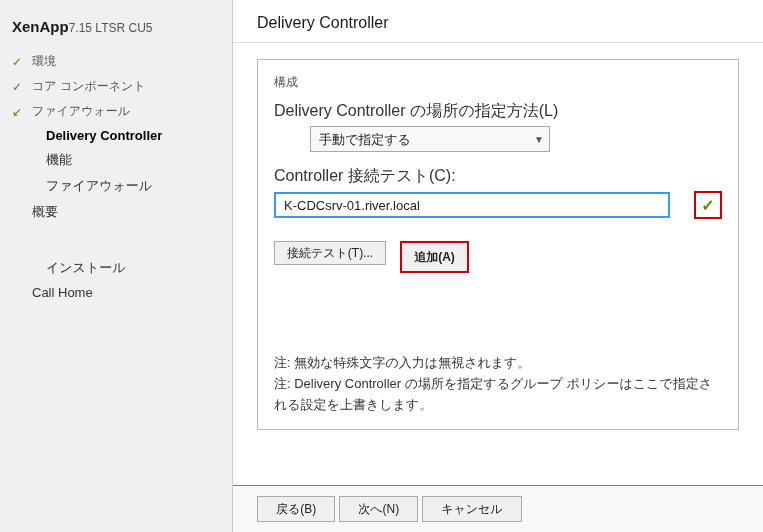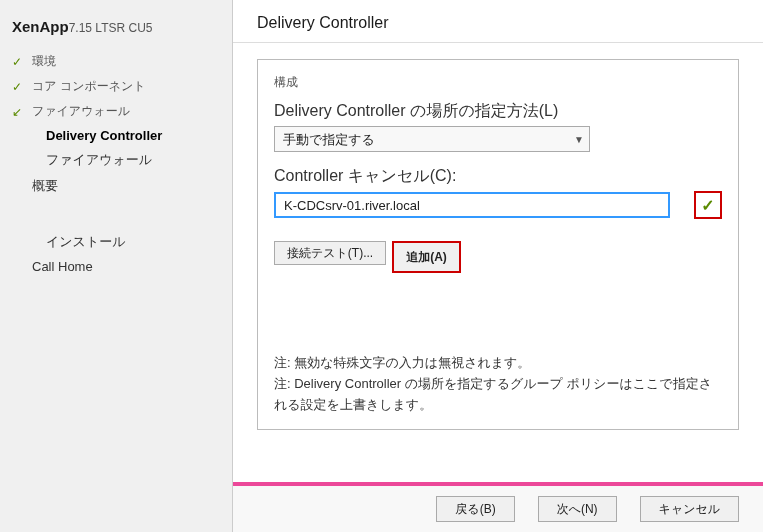--- a/index.html
+++ b/index.html
@@ -105,21 +105,22 @@
     .field-label {
       font-size: 16px;
       color: #333;
       margin-bottom: 4px;
     }
 
     
     .dropdown-wrapper {
       position: relative;
       display: inline-block;
-      width: 316px;
+      width: 240px;
+      margin-left: 36px;
     }
     .dropdown-select {
       width: 100%;
       padding: 4px 24px 4px 8px;
       border: 1px solid #aaa;
       background: #f8f8f8;
       appearance: none;
       font-size: 13px;
       font-family: "Segoe UI", Meiryo, sans-serif;
       cursor: pointer;
@@ -167,21 +168,21 @@
       flex-shrink: 0;
     }
     .check-badge-inner {
       color: #5a8a00;
       font-size: 16px;
       font-weight: bold;
     }
 
     .button-row {
       display: flex;
-      gap: 6px;
+      gap: 14px;
       margin-top: 22px;
     }
     .btn-normal {
       padding: 3px 12px;
       border: 1px solid #aaa;
       background: #f0f0f0;
       font-size: 12px;
       font-family: "Segoe UI", Meiryo, sans-serif;
       cursor: pointer;
       height: 24px;
@@ -204,24 +205,23 @@
     .notes {
       margin-top: 80px;
       font-size: 13px;
       color: #333;
       line-height: 1.6;
     }
 
     
     .footer {
       padding: 10px 24px;
-      border-top: 4px solid #ec4899;
-      display: flex;
-      justify-content: flex-end;
-      gap: 23px;
+      border-top: 1px solid #ec4899;
+      display: flex;
+      gap: 4px;
       background: #f8f8f8;
     }
     .btn-footer {
       padding: 4px 18px;
       border: 1px solid #aaa;
       background: #f0f0f0;
       font-size: 12px;
       font-family: "Segoe UI", Meiryo, sans-serif;
       cursor: pointer;
       height: 26px;
@@ -240,20 +240,23 @@
     <span>環境</span>
   </div>
   <div class="sidebar-section-header check">
     <span>コア コンポーネント</span>
   </div>
   <div class="sidebar-section-header arrow">
     <span>ファイアウォール</span>
   </div>
   <div class="sidebar-item active no-check" style="padding-left:26px;">
     <span>Delivery Controller</span>
+  </div>
+  <div class="sidebar-item no-check" style="padding-left:26px;">
+    <span>機能</span>
   </div>
   <div class="sidebar-item no-check" style="padding-left:26px;">
     <span>ファイアウォール</span>
   </div>
   <div class="sidebar-item no-check" style="">
     <span>概要</span>
   </div>
   <div class="sidebar-item no-check" style="padding-left:26px;margin-top:30px;">
     <span>インストール</span>
   </div>
@@ -273,21 +276,21 @@
       <div class="field-label">Delivery Controller の場所の指定方法(L)</div>
       <div class="dropdown-wrapper">
         <select class="dropdown-select">
           <option>手動で指定する</option>
         </select>
         <span class="dropdown-arrow">▼</span>
       </div>
 
       
       <div class="address-section">
-        <div class="field-label">Controller キャンセル(C):</div>
+        <div class="field-label">Controller 接続テスト(C):</div>
         <div class="address-row">
           <input class="address-input" type="text" value="K-CDCsrv-01.river.local" style="">
           <div class="check-badge">
             <span class="check-badge-inner">✓</span>
           </div>
         </div>
         <div class="button-row">
           <button class="btn-normal">接続テスト(T)...</button>
           <button class="btn-highlight">追加(A)</button>
         </div>

